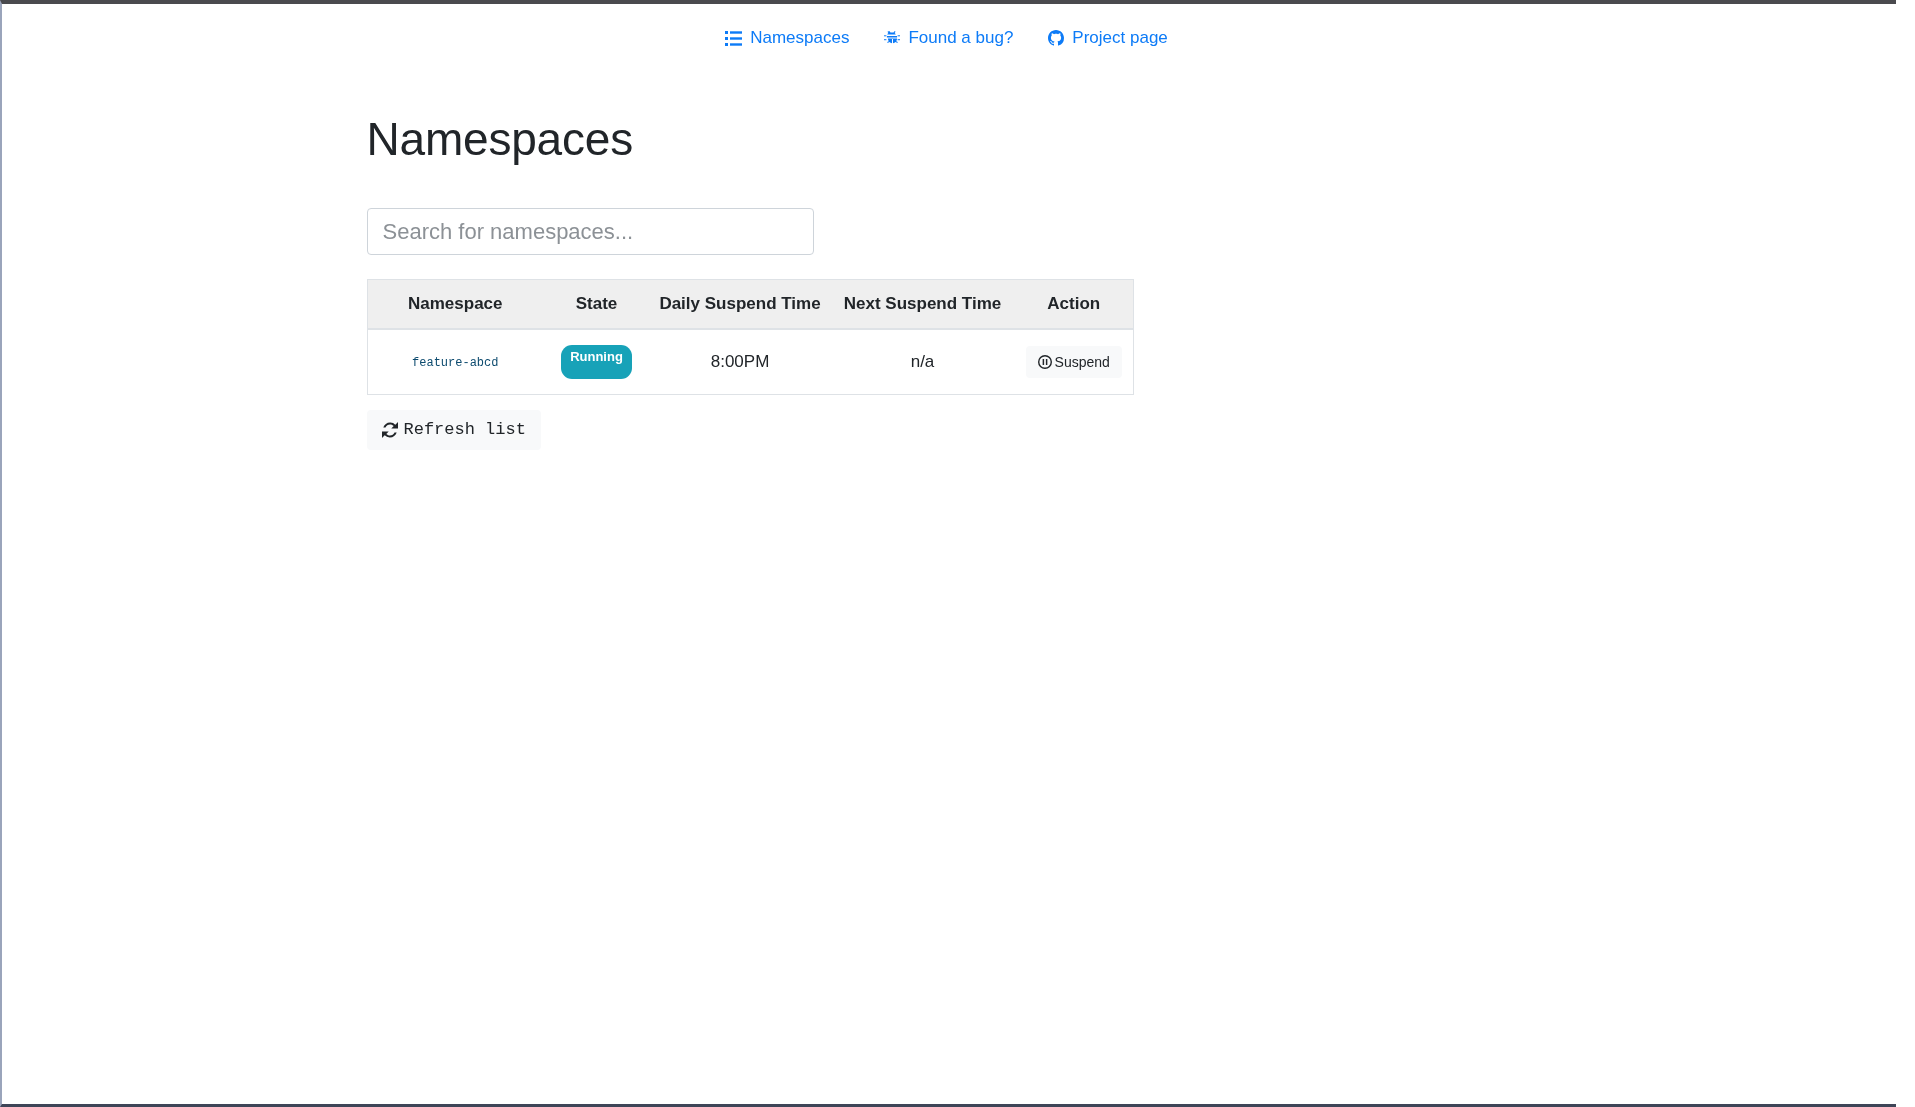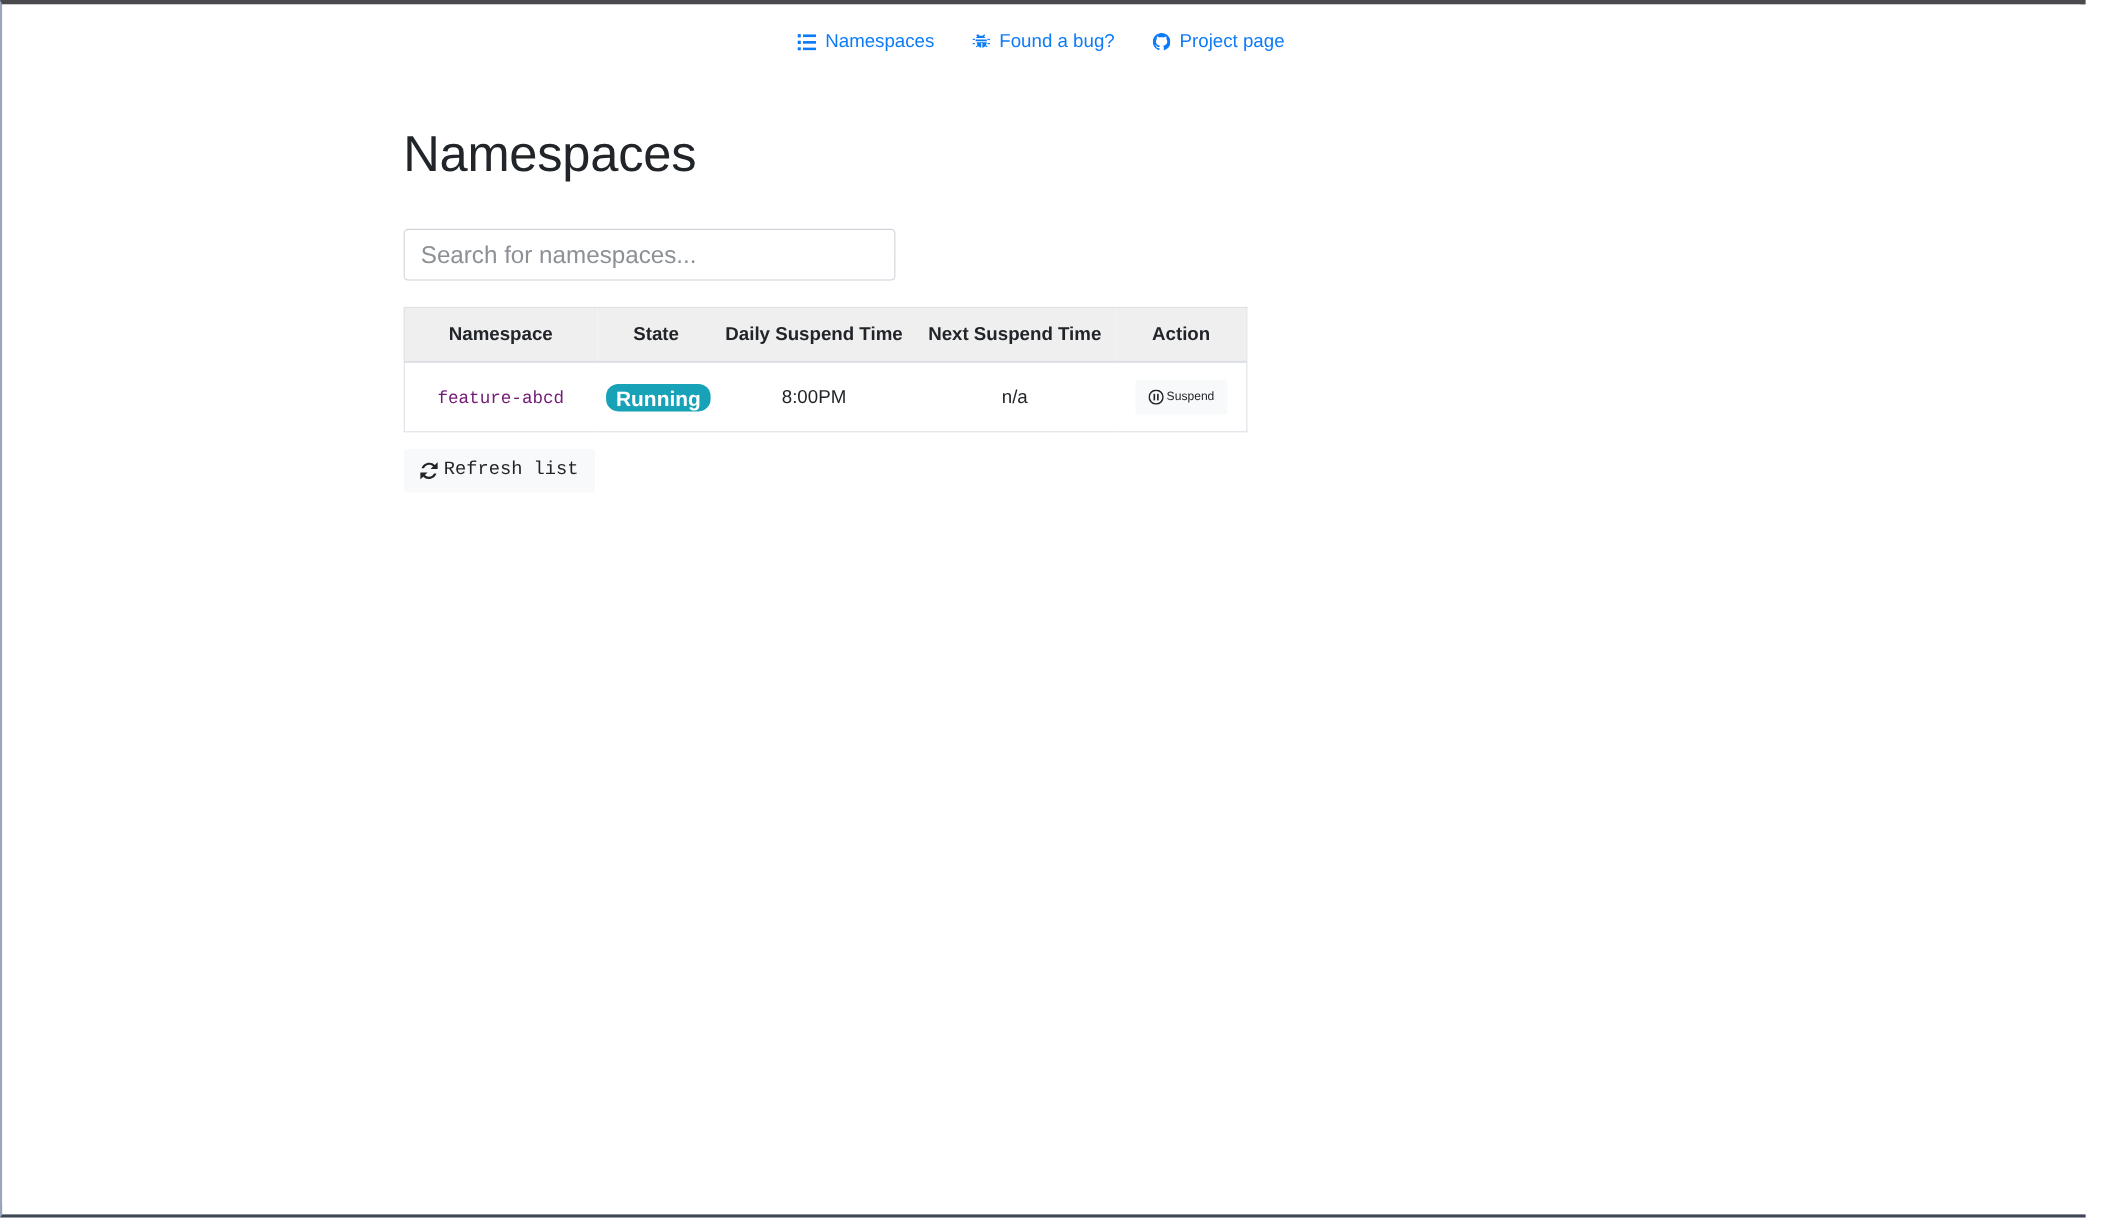--- a/index.html
+++ b/index.html
@@ -137,46 +137,46 @@
   table.ns-table tbody tr:first-child td { border-top: 0; }
 
   col.c-ns     { width: 176px; }
   col.c-state  { width: 107px; }
   col.c-daily  { width: 180px; }
   col.c-next   { width: 185px; }
   col.c-action { width: 118px; }
 
   .ns-name {
     font-family: "Liberation Mono", "DejaVu Sans Mono", monospace;
-    font-size: 16px;
-    color: #701a75;
+    font-size: 12px;
+    color: #0c4a6e;
     word-break: break-word;
   }
 
   .badge {
     display: inline-block;
-    padding: 5px 9px 1px 9px;
-    font-size: 19px;
+    padding: 5px 9px 16px 9px;
+    font-size: 13px;
     font-weight: bold;
     line-height: 1;
     color: #fff;
     border-radius: 11px;
     white-space: nowrap;
     vertical-align: middle;
   }
   .badge.running   { background: #17a2b8; }
   .badge.suspended { background: #dc3545; }
 
   .act-btn {
     display: inline-flex;
     align-items: center;
     justify-content: center;
     gap: 3px;
     font-family: "Liberation Sans", sans-serif;
-    font-size: 11px;
+    font-size: 14px;
     line-height: 18px;
     color: #212529;
     background: #f8f9fa;
     border: 1px solid transparent;
     border-radius: 4px;
     padding: 6px 11px;
     cursor: pointer;
     white-space: nowrap;
   }
   .act-btn .ico { display: inline-flex; align-items: center; }

